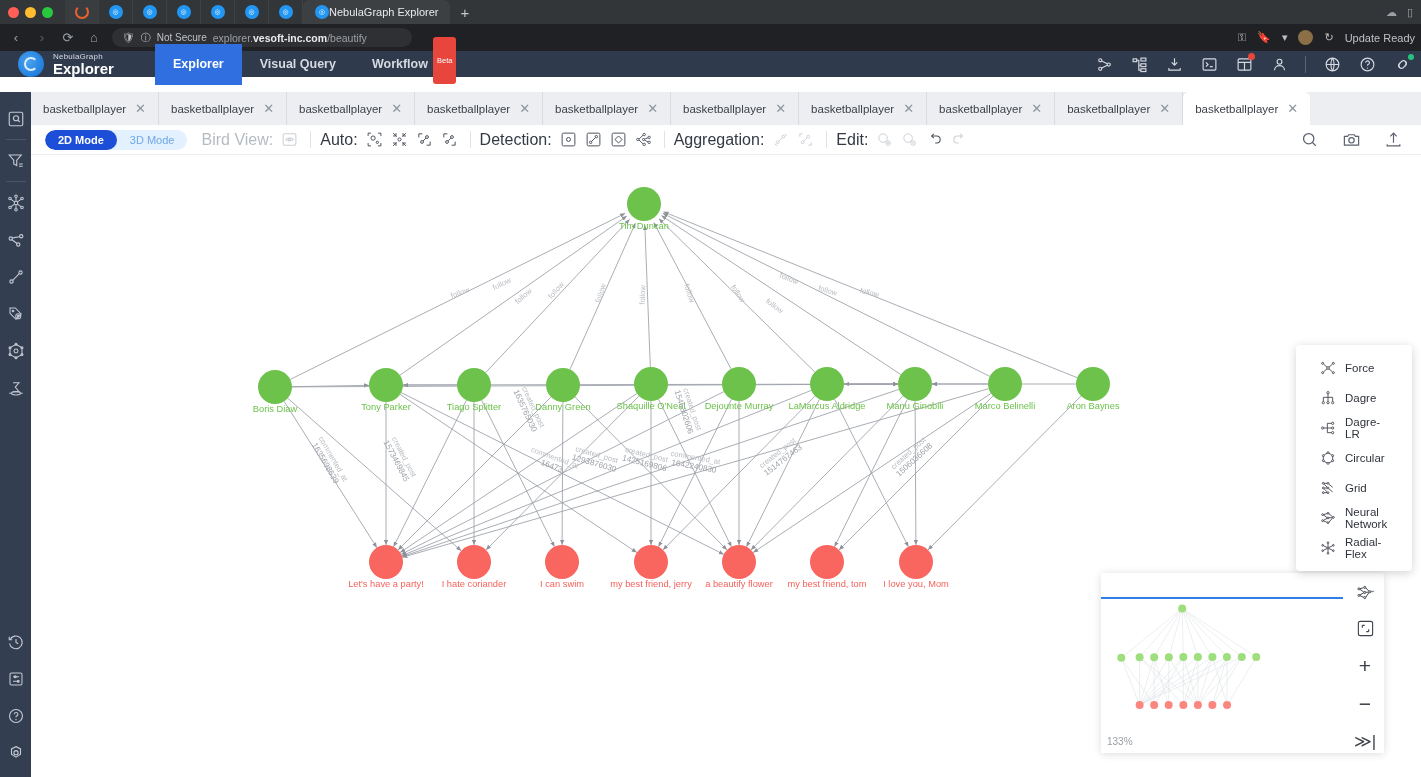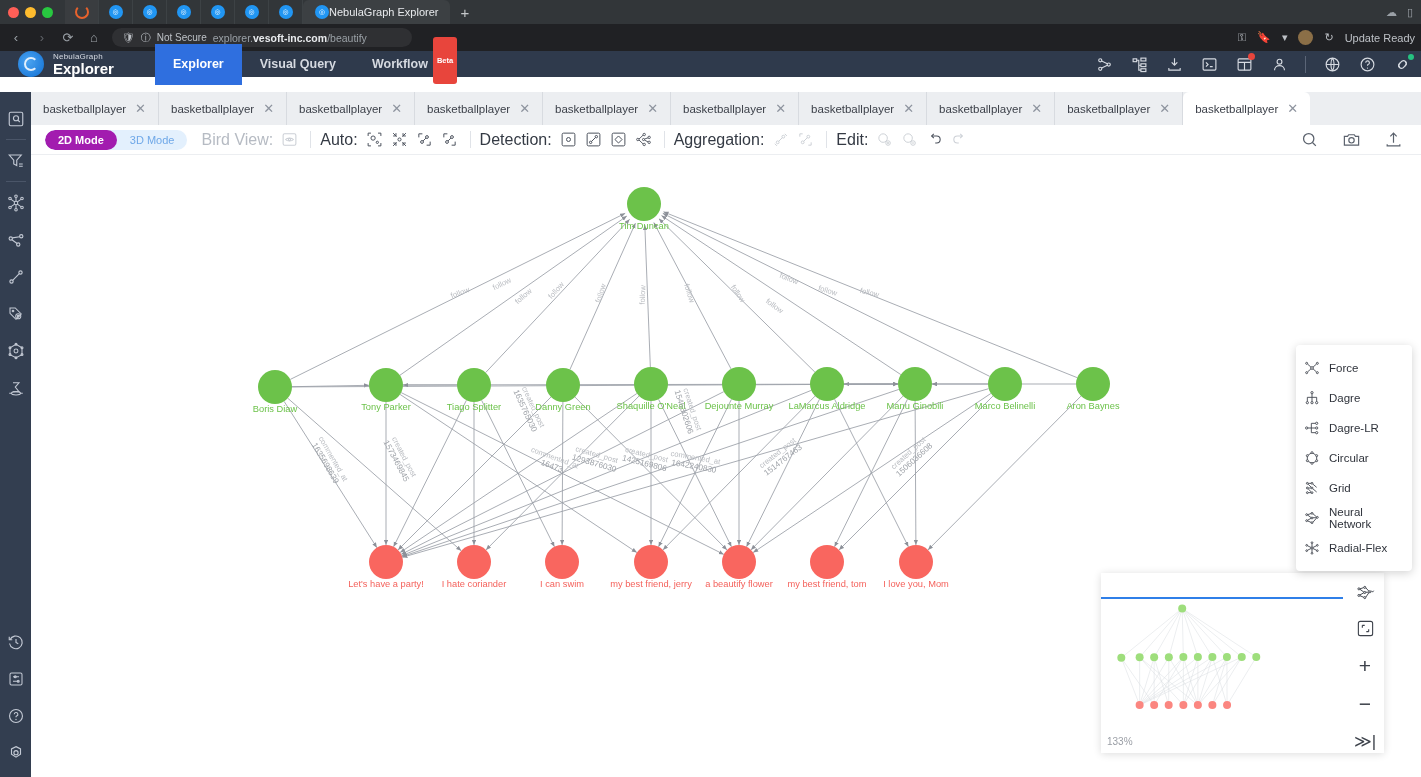--- a/index.html
+++ b/index.html
@@ -75,21 +75,21 @@
   }
   .logo-text .l1 { color: #d7dbe3; font-size: 8px; letter-spacing: .2px; line-height: 9px; }
   .logo-text .l2 { color: #fff; font-size: 15px; font-weight: bold; line-height: 16px; }
   .nav-items { display: flex; height: 41px; align-items: stretch; }
   .nav-item {
     display: flex; align-items: center; padding: 0 18px; color: #d5d9e0;
     font-size: 12.5px; font-weight: bold; gap: 5px;
   }
   .nav-item.active { background: #2f6fdf; color: #fff; }
   .beta-badge {
-    background: #e8453c; color: #fff; font-size: 7.5px; font-weight: bold;
+    background: #e8453c; color: #fff; font-size: 7.5px; font-weight: normal;
     padding: 19px 4px; border-radius: 3px; position: relative; top: -4px; text-align: center;
   }
   .header-tools { position: absolute; right: 10px; display: flex; align-items: center; gap: 17px; }
   .htool { color: #d6dae1; width: 18px; height: 18px; position: relative; display: flex; align-items:center; justify-content:center;}
   .htool svg { width: 17px; height: 17px; }
   .reddot { position: absolute; top: -2px; right: -2px; width: 7px; height: 7px; border-radius: 50%; background: #e8453c; }
   .greendot { position: absolute; top: -1px; right: -3px; width: 6px; height: 6px; border-radius: 50%; background: #26c281; }
   .hsep { width: 1px; height: 17px; background: #5b6577; }
 
   
@@ -117,21 +117,21 @@
   .gtab .x { color: #8d939e; font-size: 13px; line-height: 1; }
 
   
   .toolbar {
     position: absolute; left: 31px; top: 125px; right: 0; height: 30px;
     background: #fff; display: flex; align-items: center; gap: 0; padding-left: 14px;
     border-bottom: 1px solid #eceef1;
   }
   .mode-switch { display: flex; background: #e3f0fd; border-radius: 12px; height: 20px; overflow: hidden; }
   .mode-btn { padding: 0 13px; font-size: 11px; display: flex; align-items: center; color: #6fa8e8; }
-  .mode-btn.active { background: #a21caf; color: #fff; border-radius: 12px; font-weight: 600; }
+  .mode-btn.active { background: #1d4ed8; color: #fff; border-radius: 12px; font-weight: 600; }
   .tlabel { font-size: 16px; color: #343a44; margin: 0 7px 0 14px; }
   .tlabel.dim { color: #b6bbc3; }
   .ticon { width: 19px; height: 19px; display: flex; align-items: center; justify-content: center; margin-right: 6px; color: #4b515c; }
   .ticon svg { width: 17px; height: 17px; }
   .ticon.dim { color: #ccd0d6; }
   .tsep { width: 1px; height: 17px; background: #e0e3e8; margin: 0 9px 0 5px; }
   .toolbar-right { position: absolute; right: 18px; display: flex; gap: 22px; align-items: center; }
   .toolbar-right .ticon { margin: 0; width: 20px; height: 20px; color: #5b626d; }
   .toolbar-right .ticon svg { width: 19px; height: 19px; }
 
@@ -147,21 +147,21 @@
   .node-label.post { fill: #f4625c; }
   .edge-label { font-size: 7.6px; fill: #b9bcc1; }
   .edge-label2 { font-size: 8.2px; fill: #9ea2a8; }
 
   
   .layout-menu {
     position: absolute; left: 1296px; top: 345px; width: 116px; background: #fff;
     border-radius: 4px; box-shadow: 0 2px 10px rgba(0,0,0,.18); padding: 8px 0;
     z-index: 20;
   }
-  .layout-item { display: flex; align-items: center; gap: 9px; height: 30px; padding: 0 8px; font-size: 11.5px; color: #2f333b; }
+  .layout-item { display: flex; align-items: center; gap: 9px; height: 30px; padding: 0 24px; font-size: 11.5px; color: #2f333b; }
   .layout-item svg { width: 16px; height: 16px; flex: 0 0 auto; }
 
   
   .minimap {
     position: absolute; left: 1101px; top: 573px; width: 283px; height: 180px;
     background: #fff; box-shadow: 0 1px 8px rgba(0,0,0,.14); z-index: 15;
     display: flex;
   }
   .minimap-inner { position: relative; width: 245px; height: 180px; overflow: hidden; }
   .minimap-topline { position: absolute; left: 0; top: 24px; width: 242px; height: 2px; background: #2f7fe8; }

